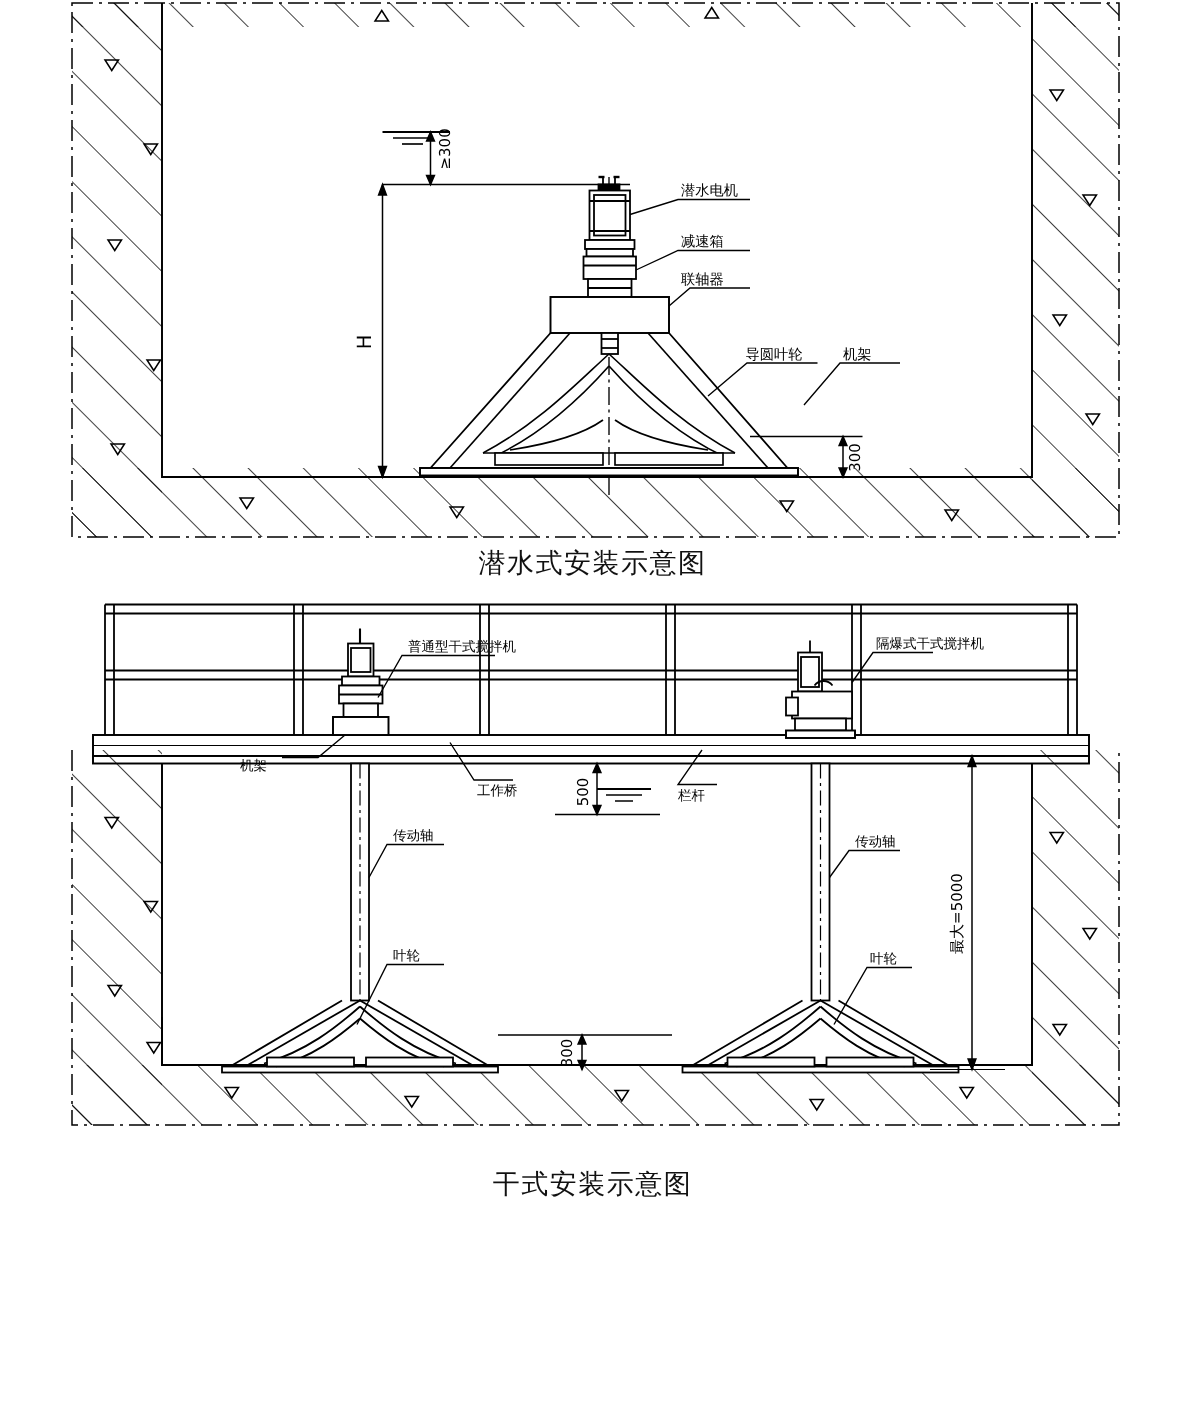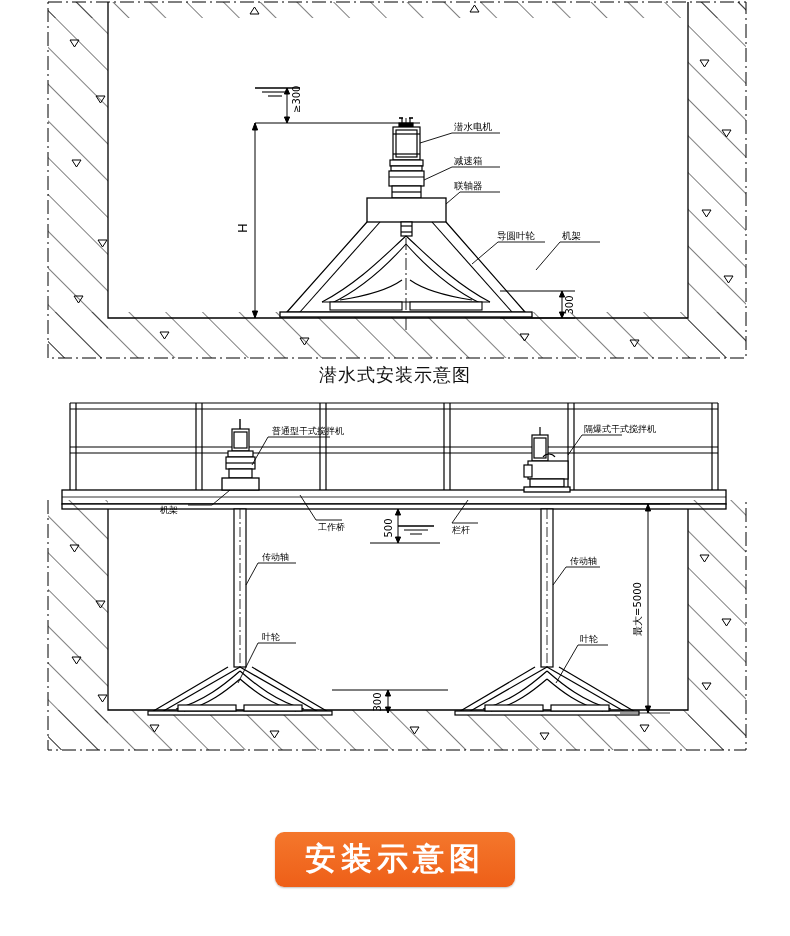--- a/index.html
+++ b/index.html
@@ -353,18 +353,16 @@
       <text x="160" y="118">机架</text>
       <text x="318" y="135">工作桥</text>
       <text x="452" y="138">栏杆</text>
       <text x="262" y="165">传动轴</text>
       <text x="570" y="169">传动轴</text>
       <text x="262" y="245">叶轮</text>
       <text x="580" y="247">叶轮</text>
     </g>
   </svg>
 
-
-  <div id="badge-wrap">
-    <div id="badge">安装示意图</div>
-  </div>
+  <div class="cap" id="cap2">干式安装示意图</div>
+
 
 </div>
 
 </body></html>

